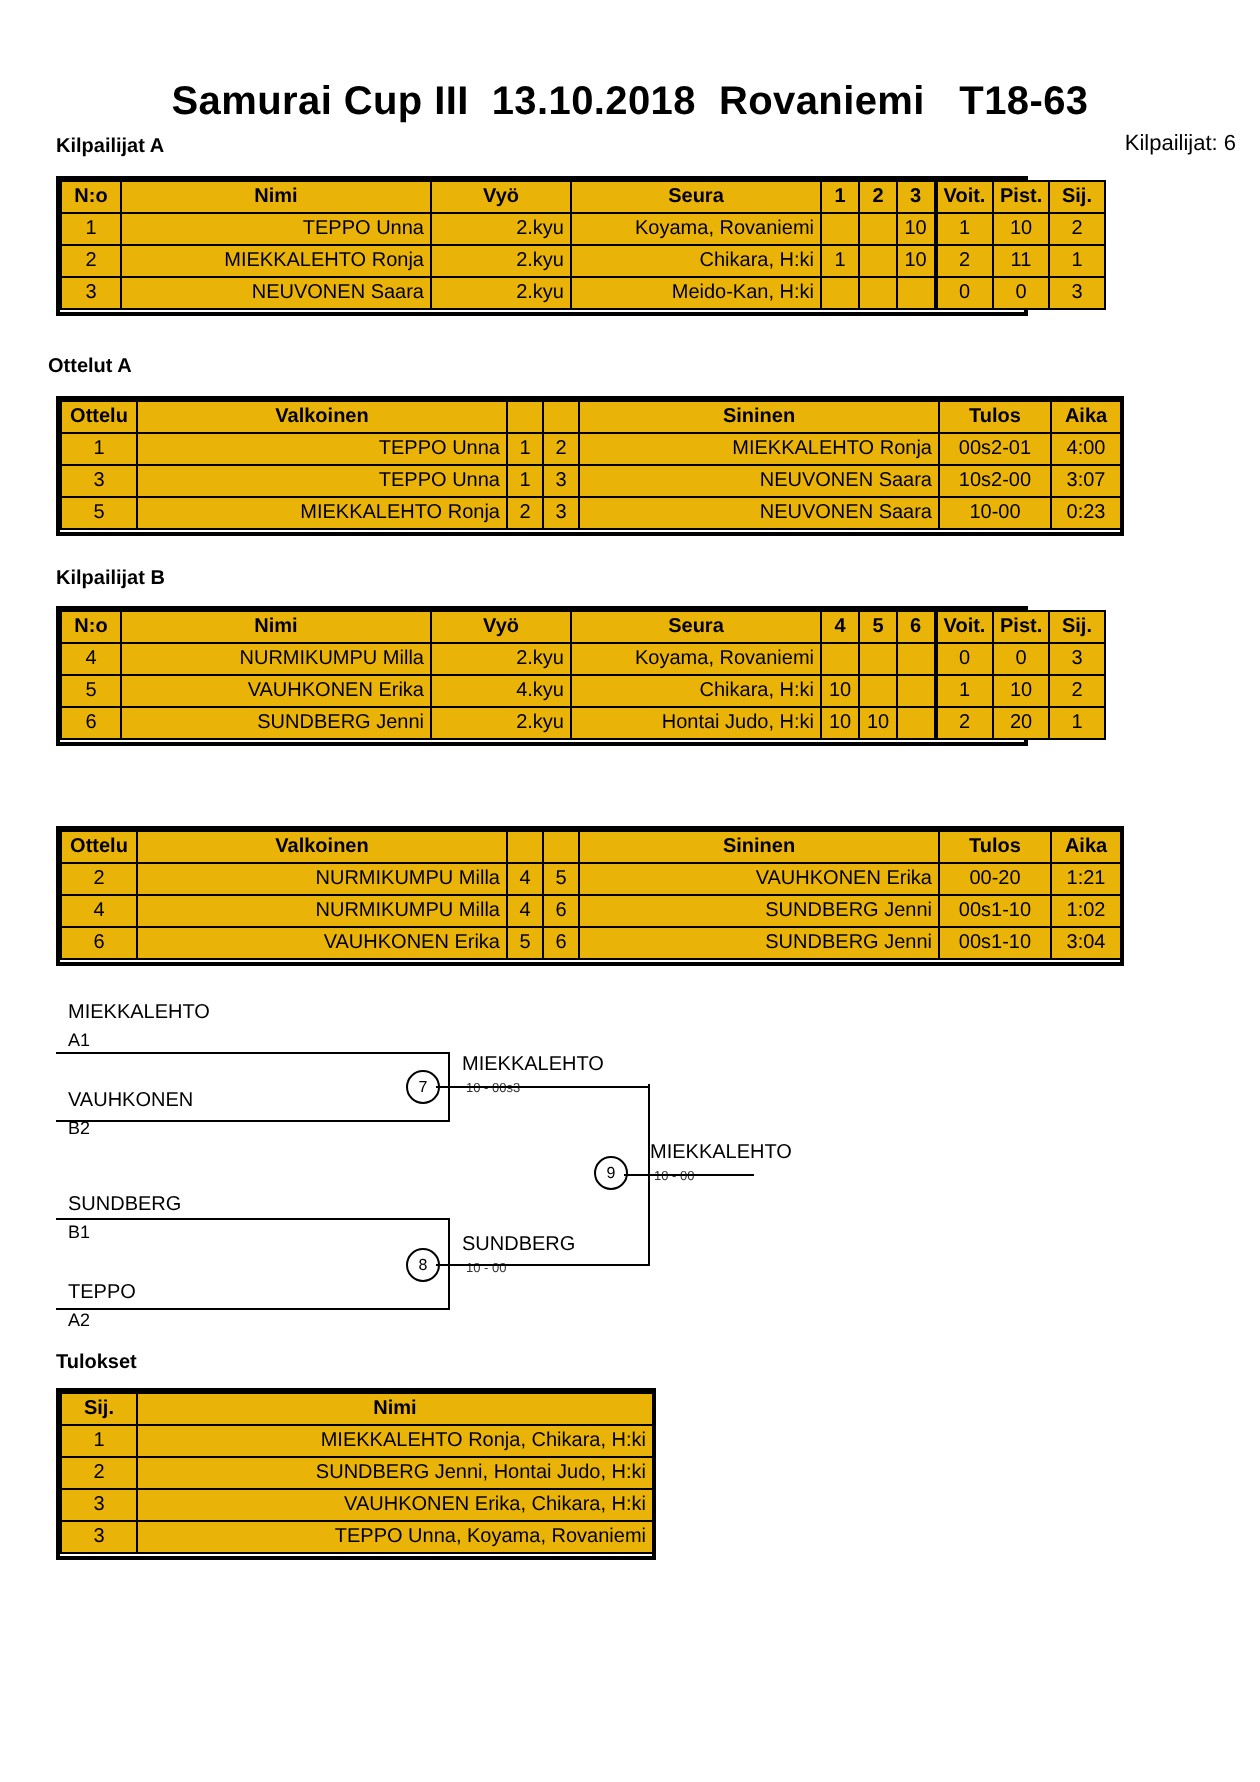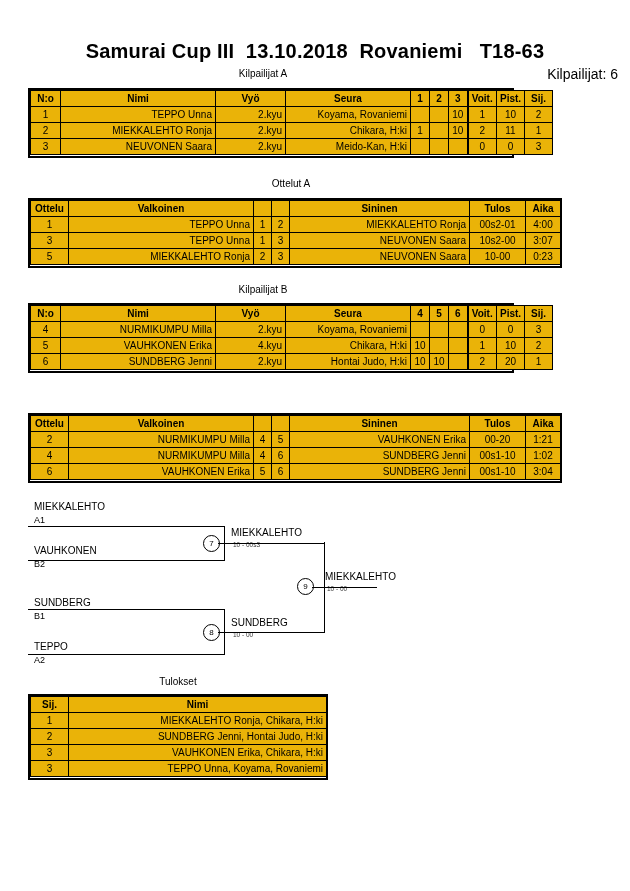--- a/index.html
+++ b/index.html
@@ -23,29 +23,29 @@
     width: 630px;
     text-align: center;
     font-size: 20px;
     font-weight: bold;
     letter-spacing: 0.2px;
     white-space: pre;
   }
   #entrants-count {
     position: absolute;
     right: 12px; top: 66px;
-    font-size: 14px;
+    font-size: 11px;
   }
 
   
   .section-caption {
     position: absolute;
     font-size: 10px;
-    font-weight: normal;
-    text-align: center;
+    font-weight: bold;
+    text-align: left;
     white-space: nowrap;
   }
 
   
   table.grid {
     position: absolute;
     border-collapse: collapse;
     font-size: 10px;
     background: #eab308;
     table-layout: fixed;

